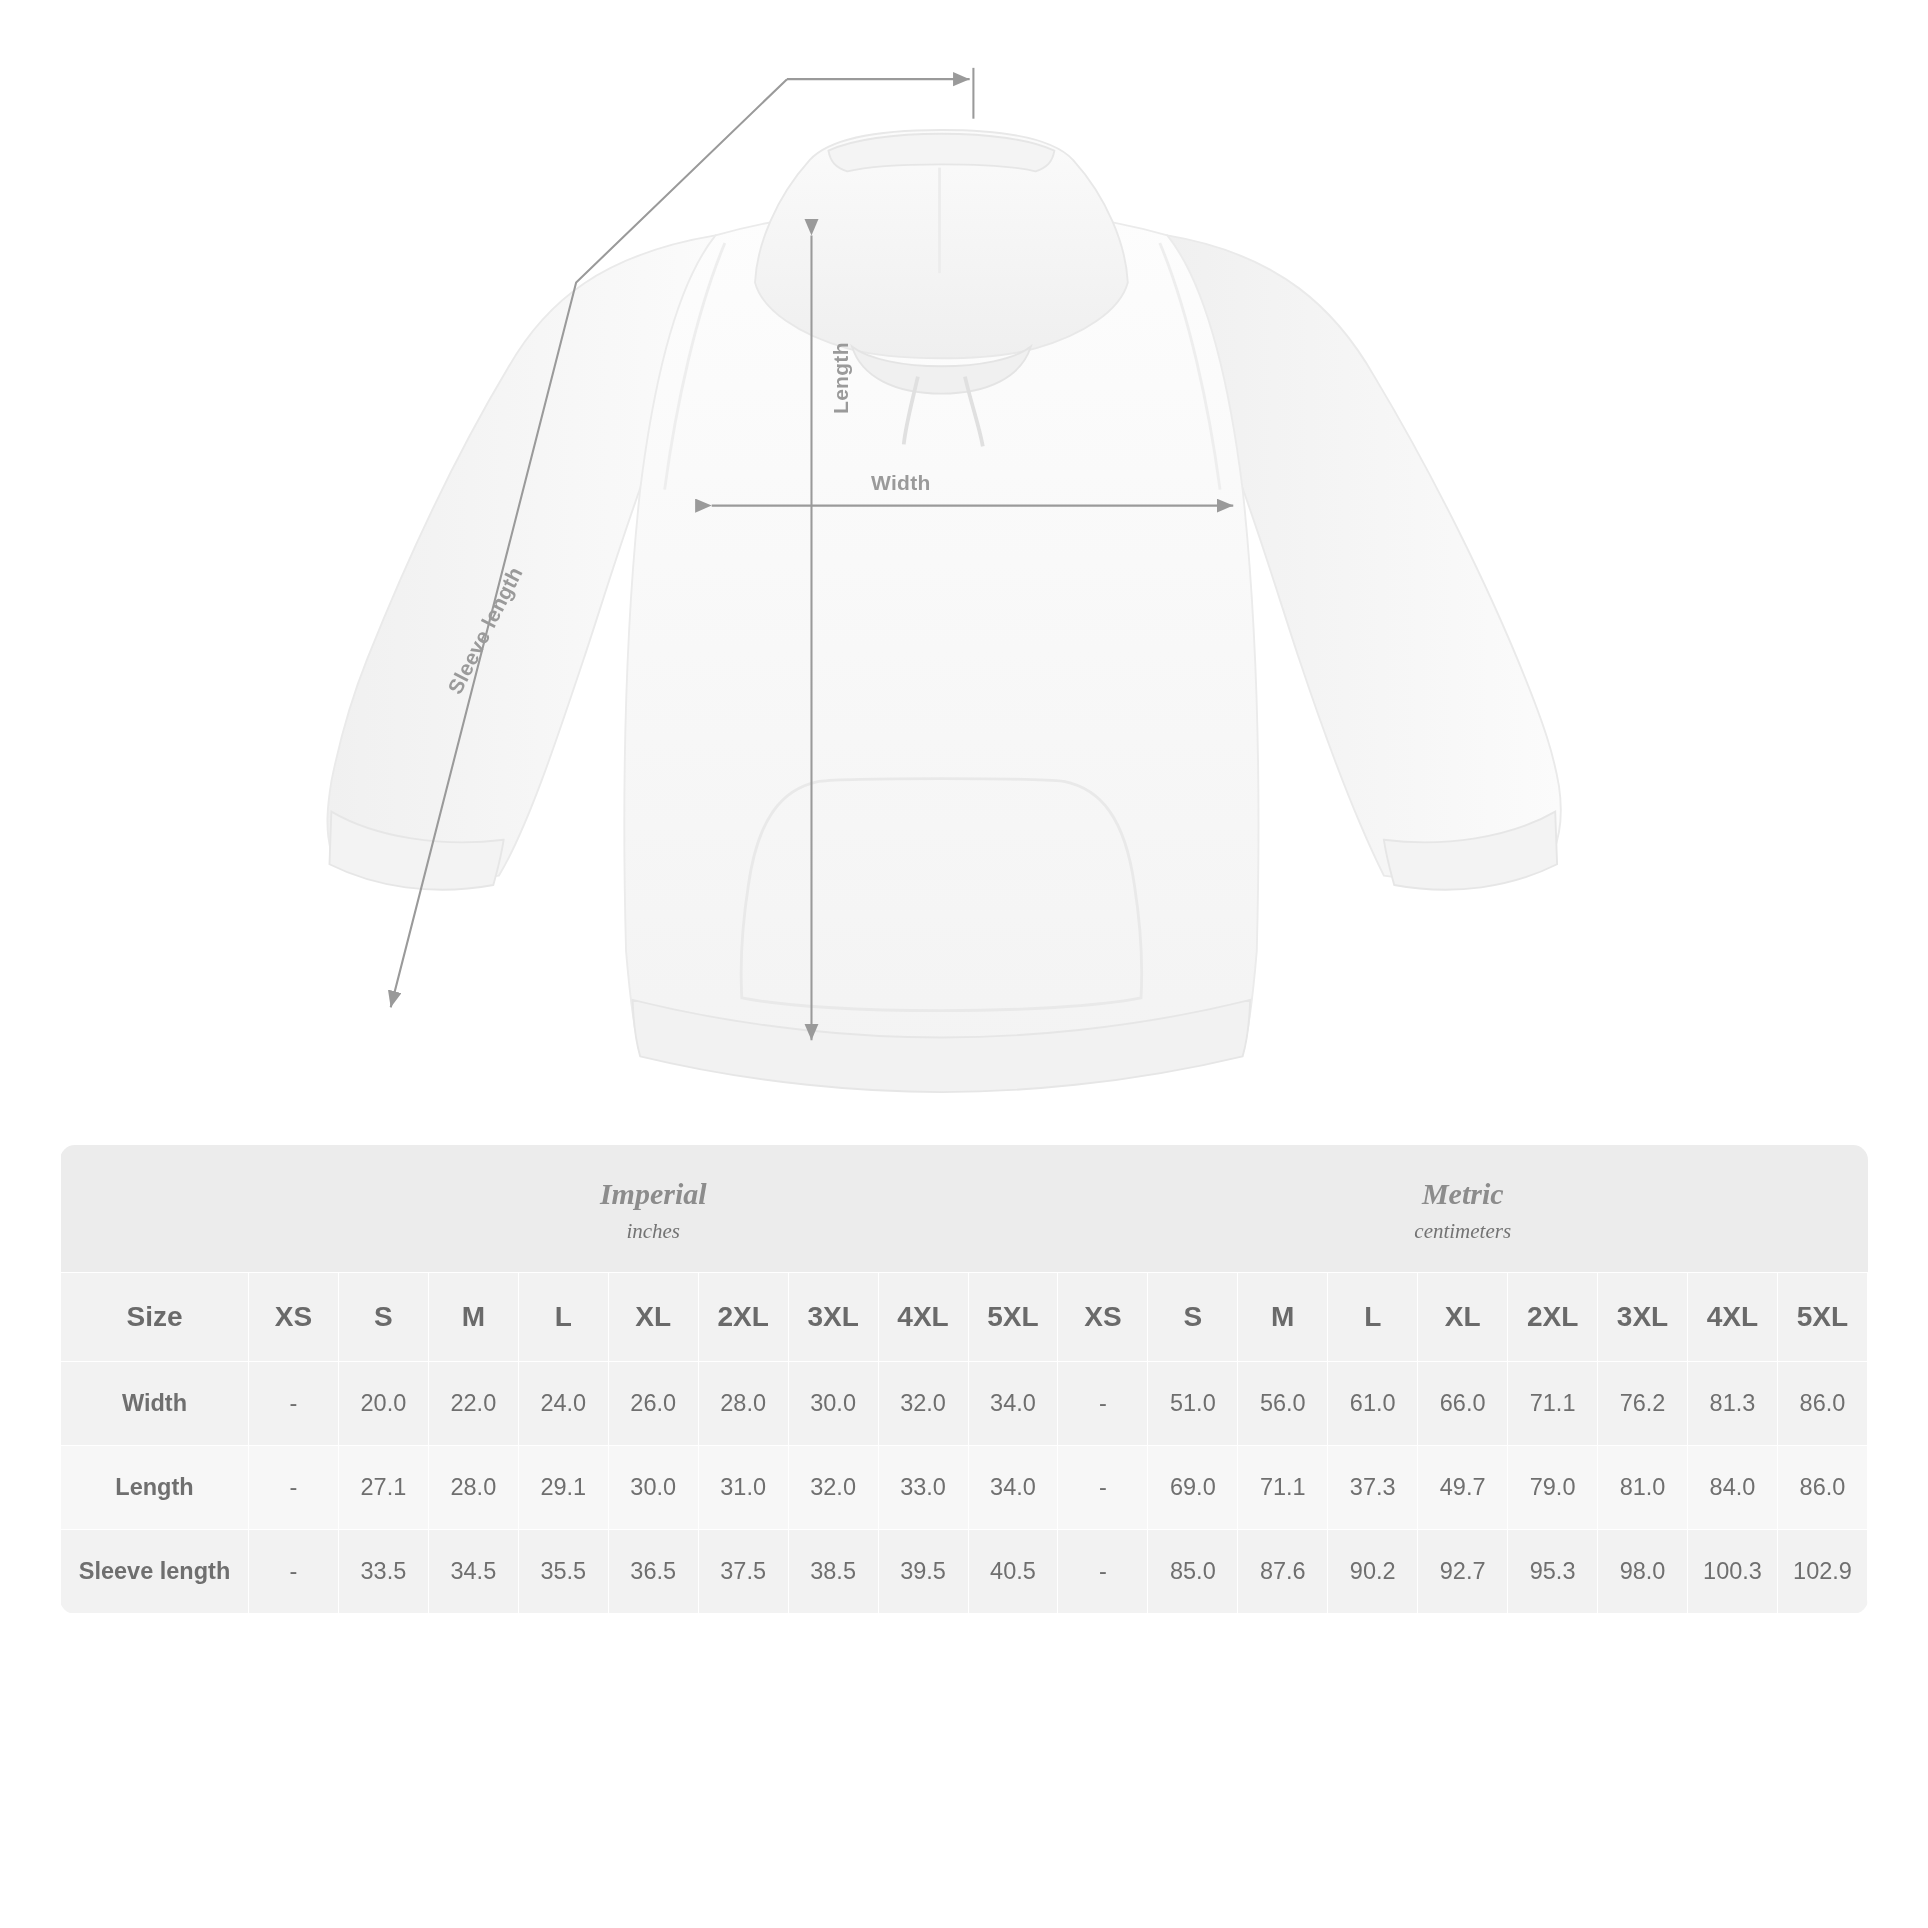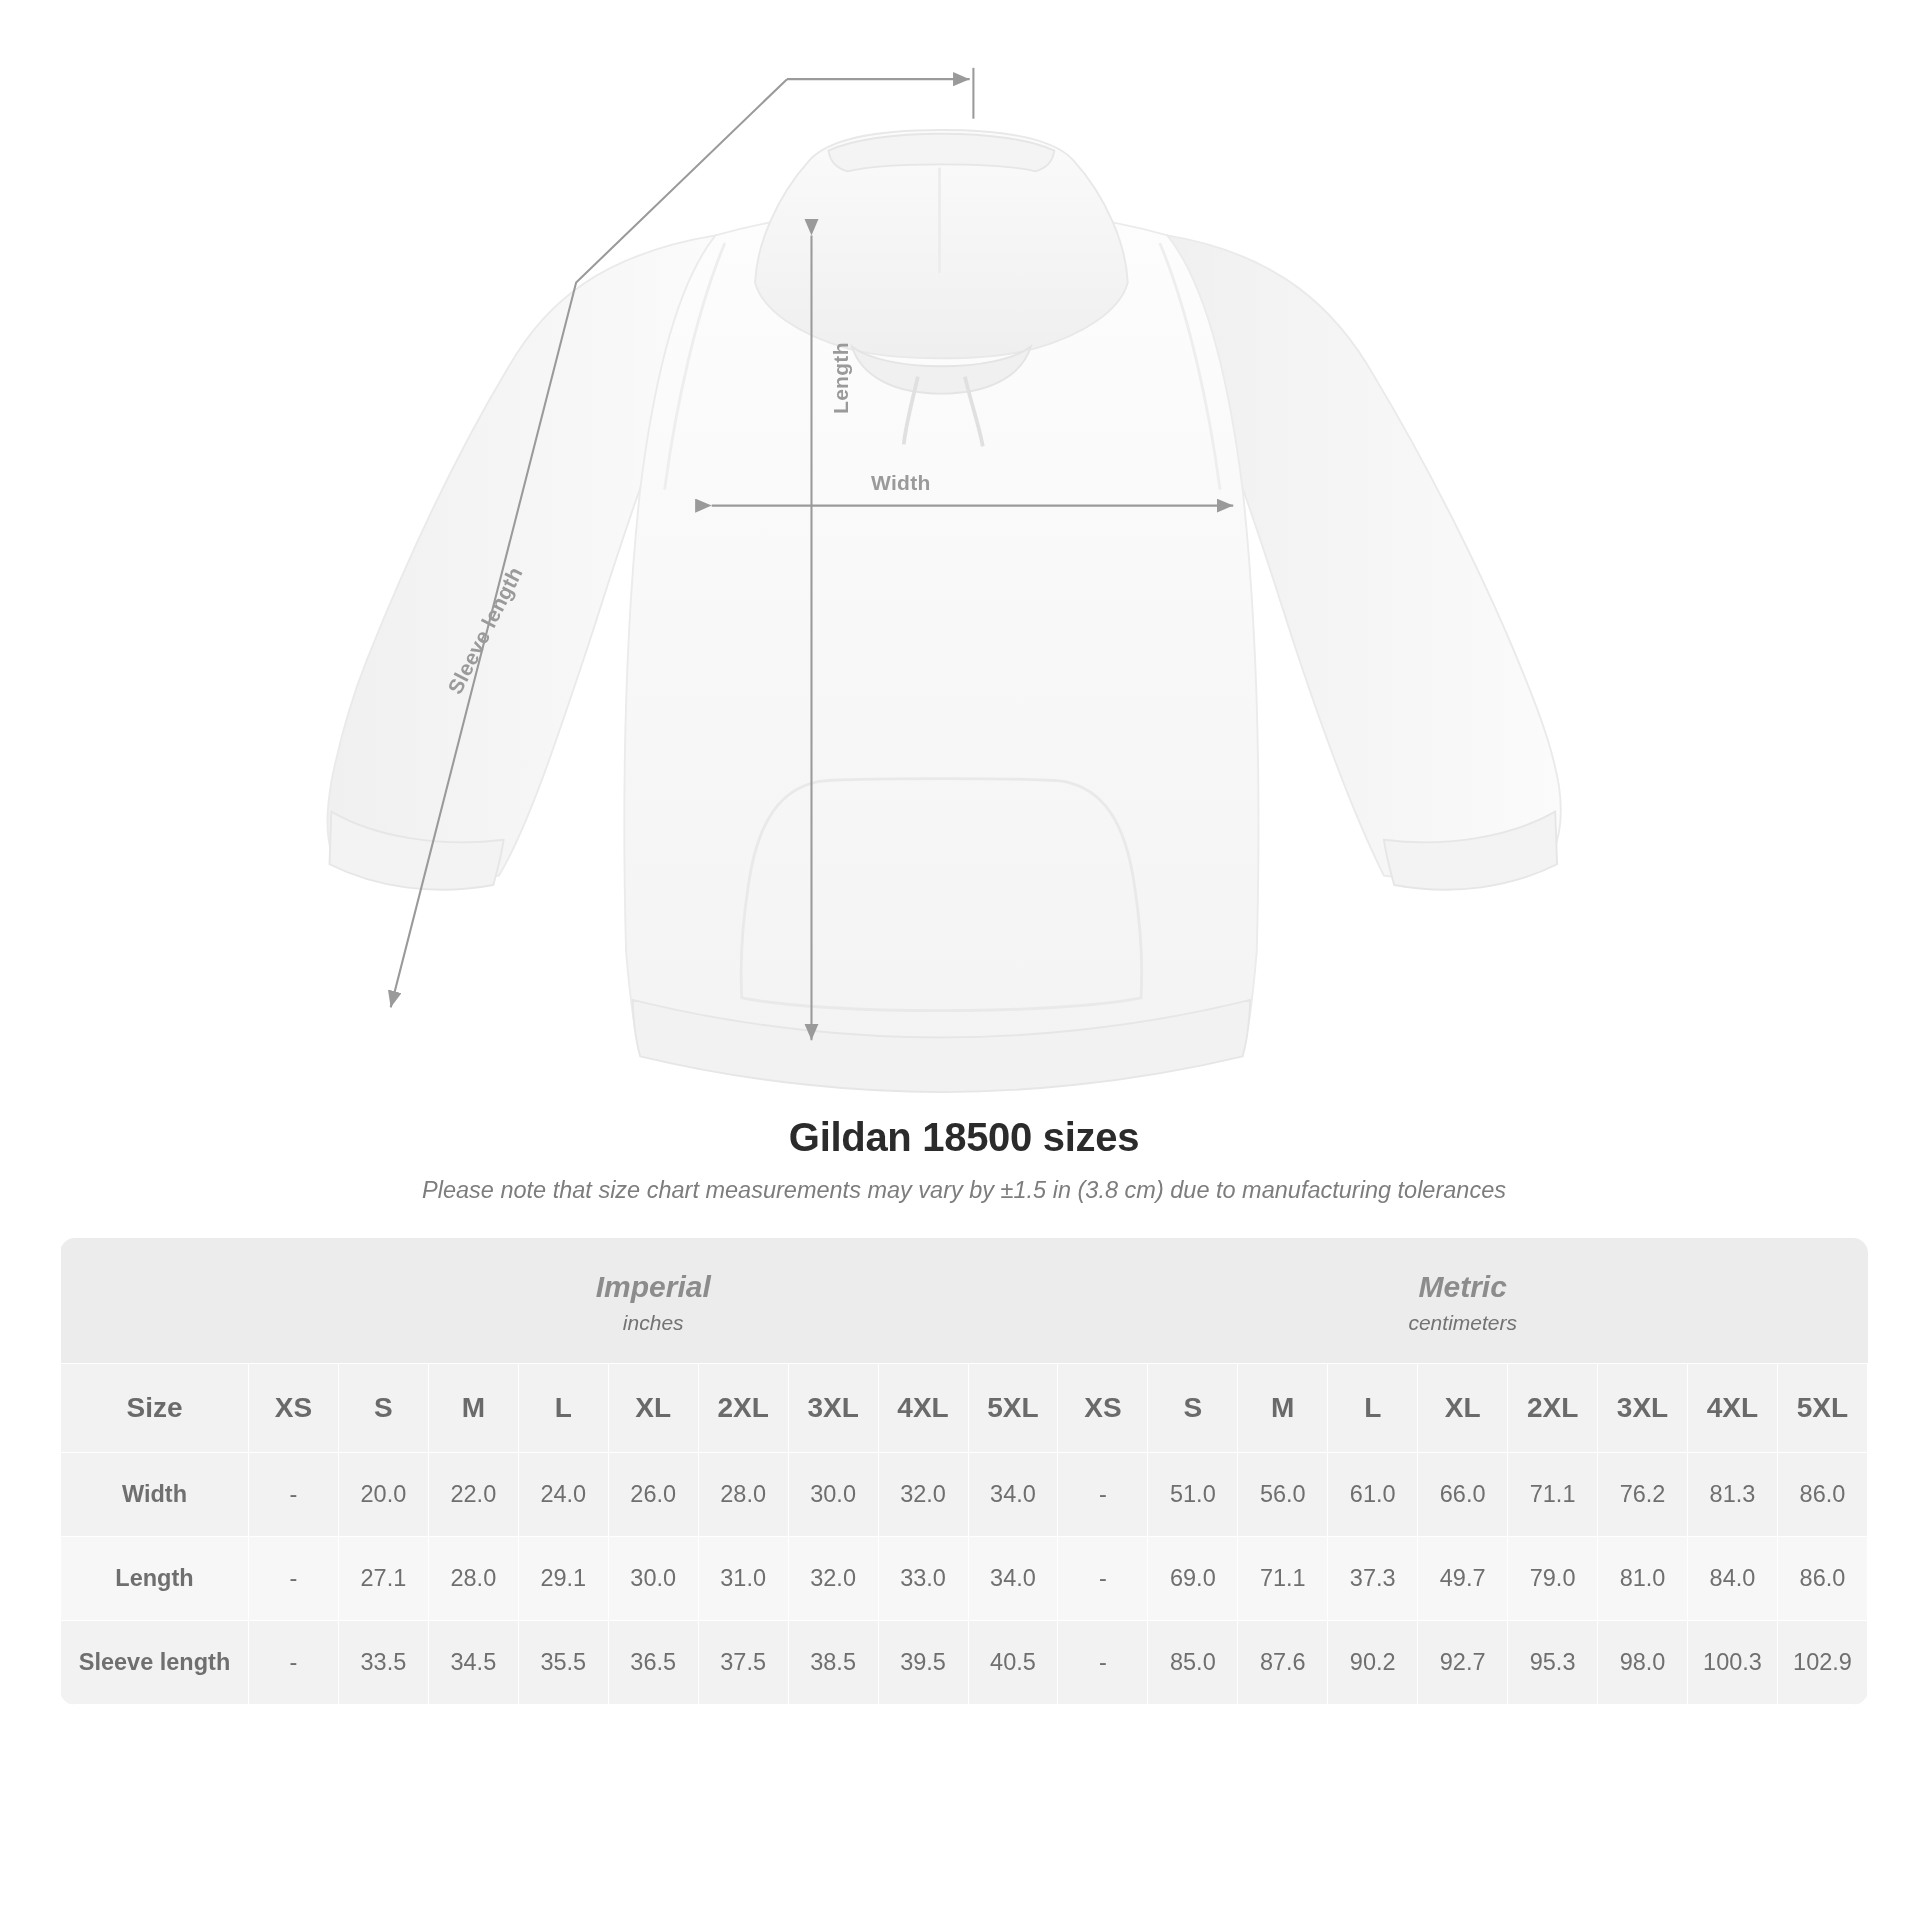--- a/index.html
+++ b/index.html
@@ -74,20 +74,21 @@
   table.size-table {
     border-collapse: collapse;
     width: 100%;
     table-layout: fixed;
   }
   table.size-table tr.unit-row td {
     background: #ececec;
     text-align: center;
     padding: 32px 0 28px 0;
     border: none;
+    font-family: Liberation Serif, serif;
   }
   .unit-name {
     font-size: 30px;
     font-weight: bold;
     font-style: italic;
     color: #8c8c8c;
   }
   .unit-sub {
     font-size: 21px;
     font-style: italic;
@@ -212,24 +213,20 @@
         <path d="M836 84 L1030 84" marker-end="url(#ah)"></path>
         <path d="M1034 72 L1034 126"></path>
       </g>
     </svg>
 
     <span class="anno-label vertical" style="left:829px; top:414px;">Length</span>
     <span class="anno-label" style="left:871px; top:471px;">Width</span>
     <span class="anno-label diag" style="left:443px; top:687px;">Sleeve length</span>
   </div>
 
-  <div class="title-block">
-    <div class="chart-title">Gildan 18500 sizes</div>
-    <div class="chart-note">Please note that size chart measurements may vary by ±1.5 in (3.8 cm) due to manufacturing tolerances</div>
-  </div>
 
   <div class="table-wrap">
     <table class="size-table">
       <colgroup>
         <col class="col-label">
         <col span="18">
       </colgroup>
       <tbody id="table-body">
           <tr class="unit-row">
             <td></td>

